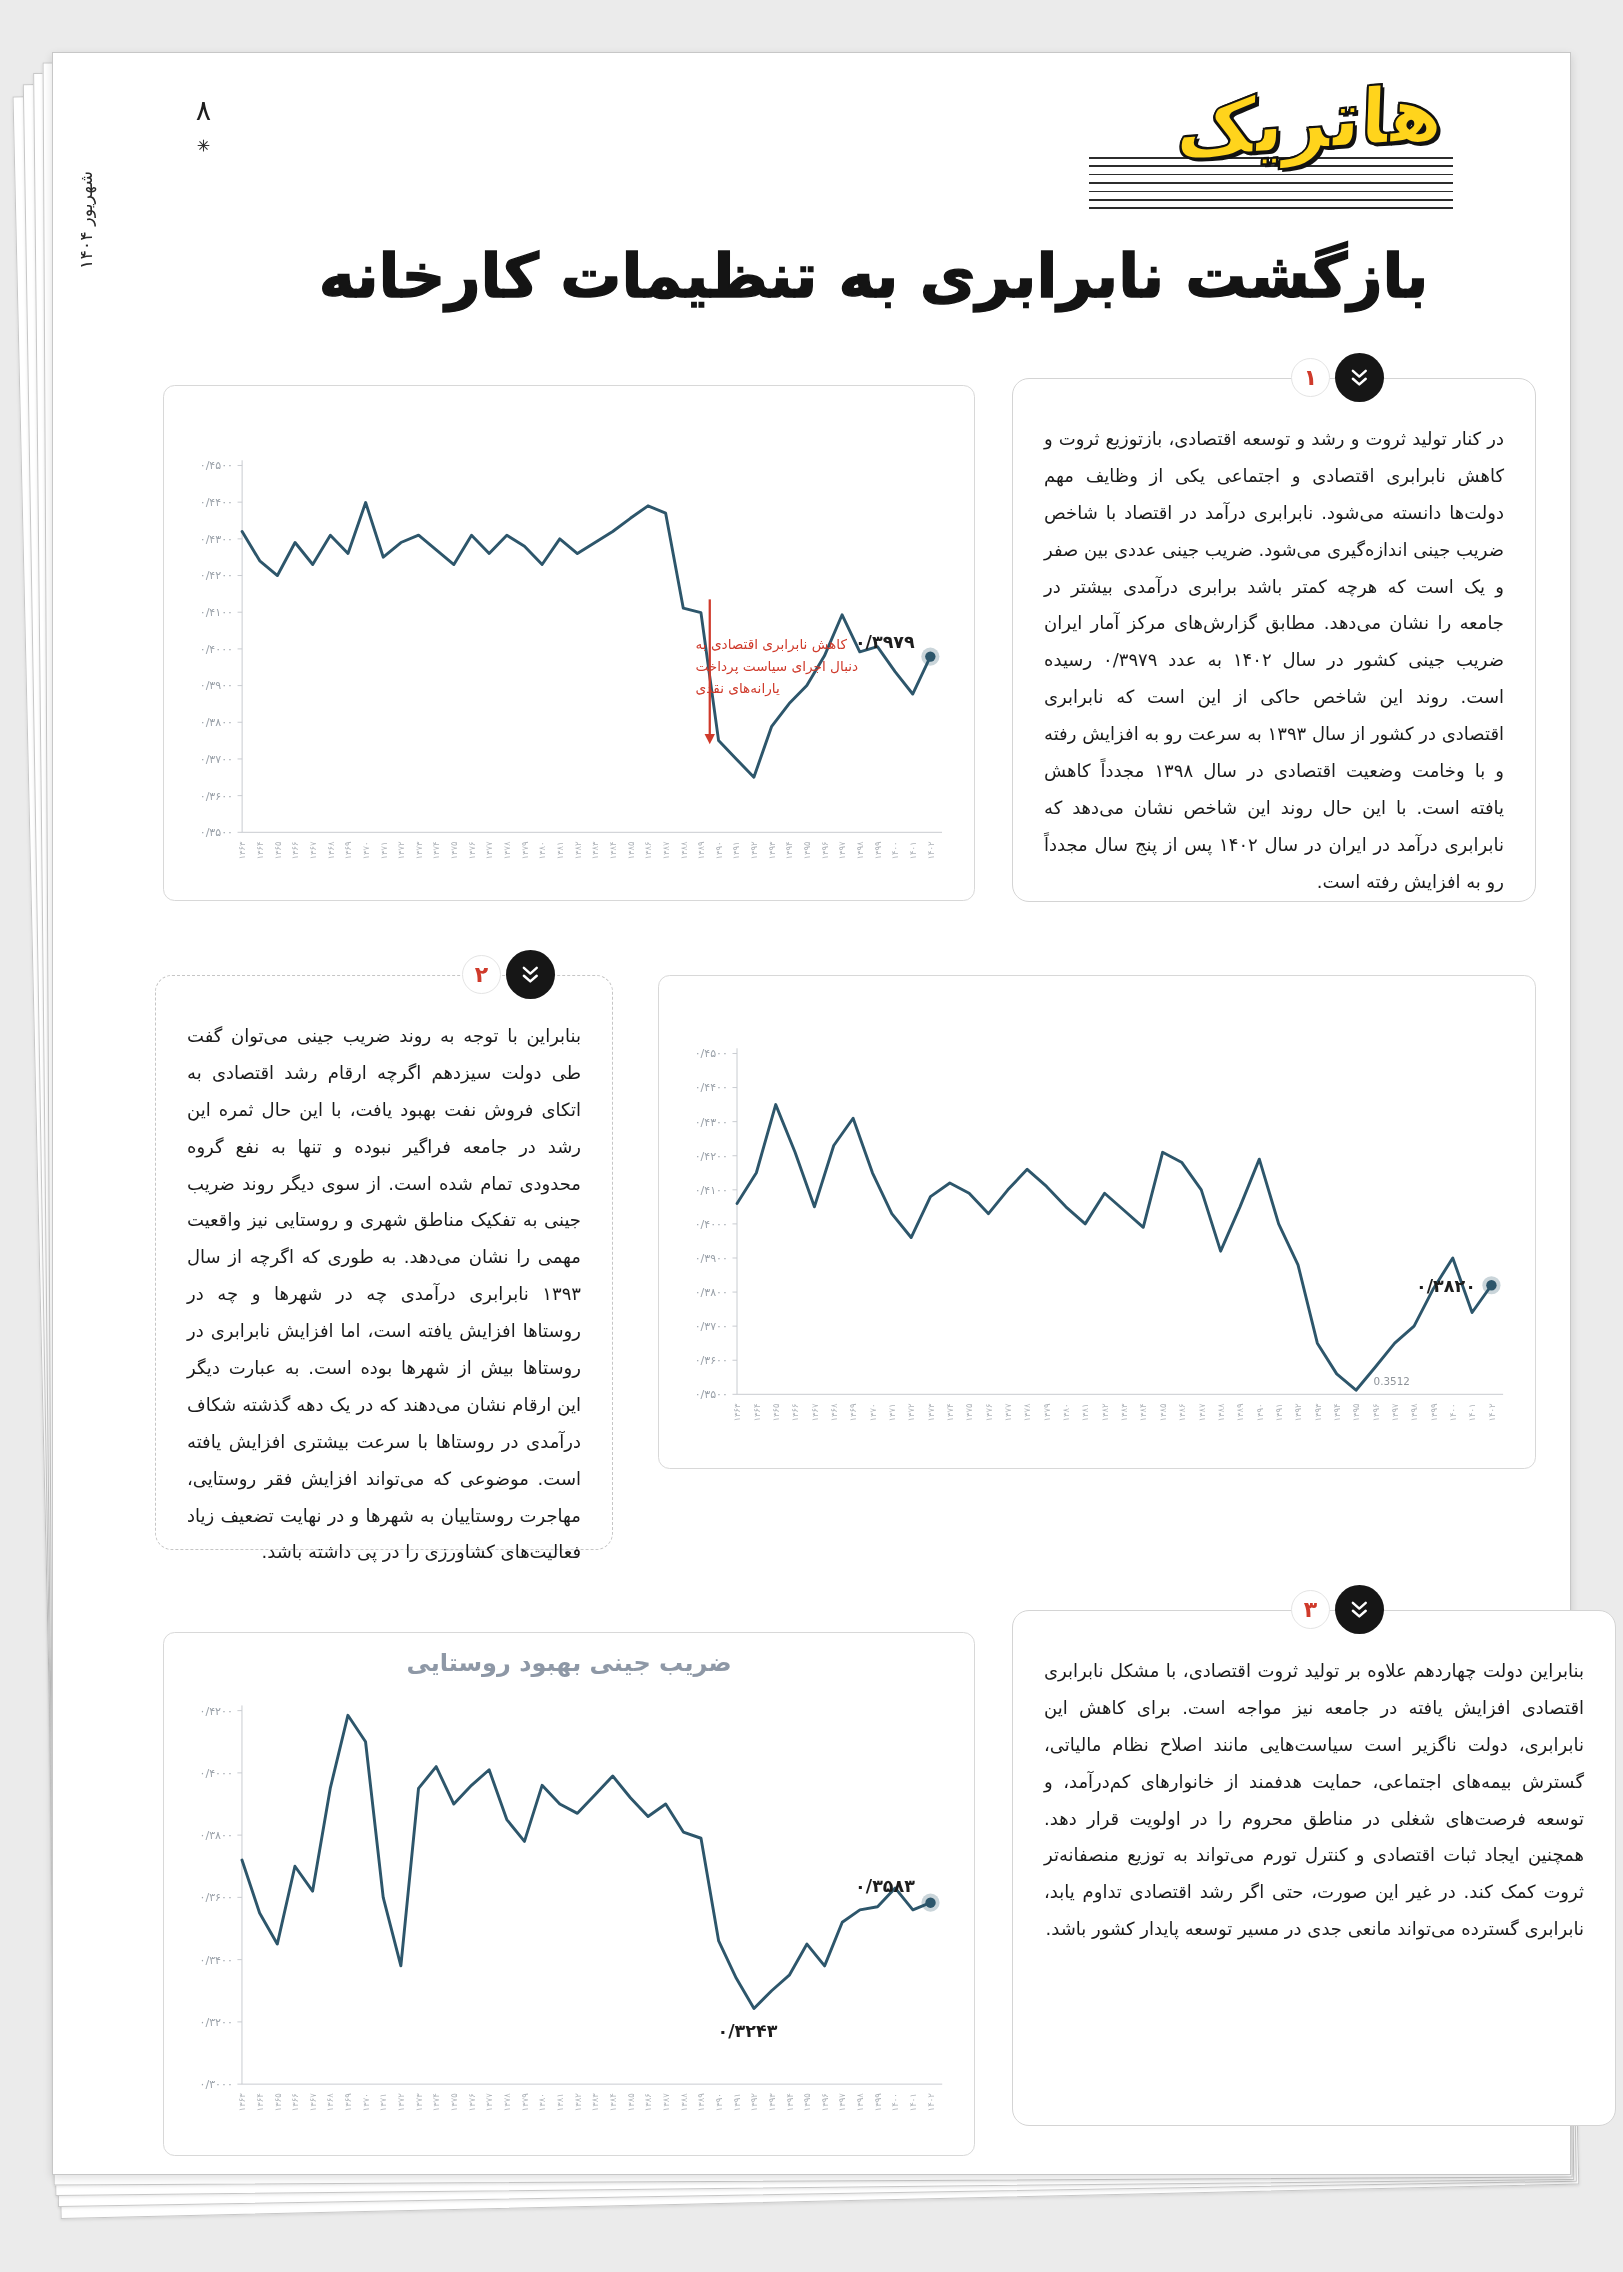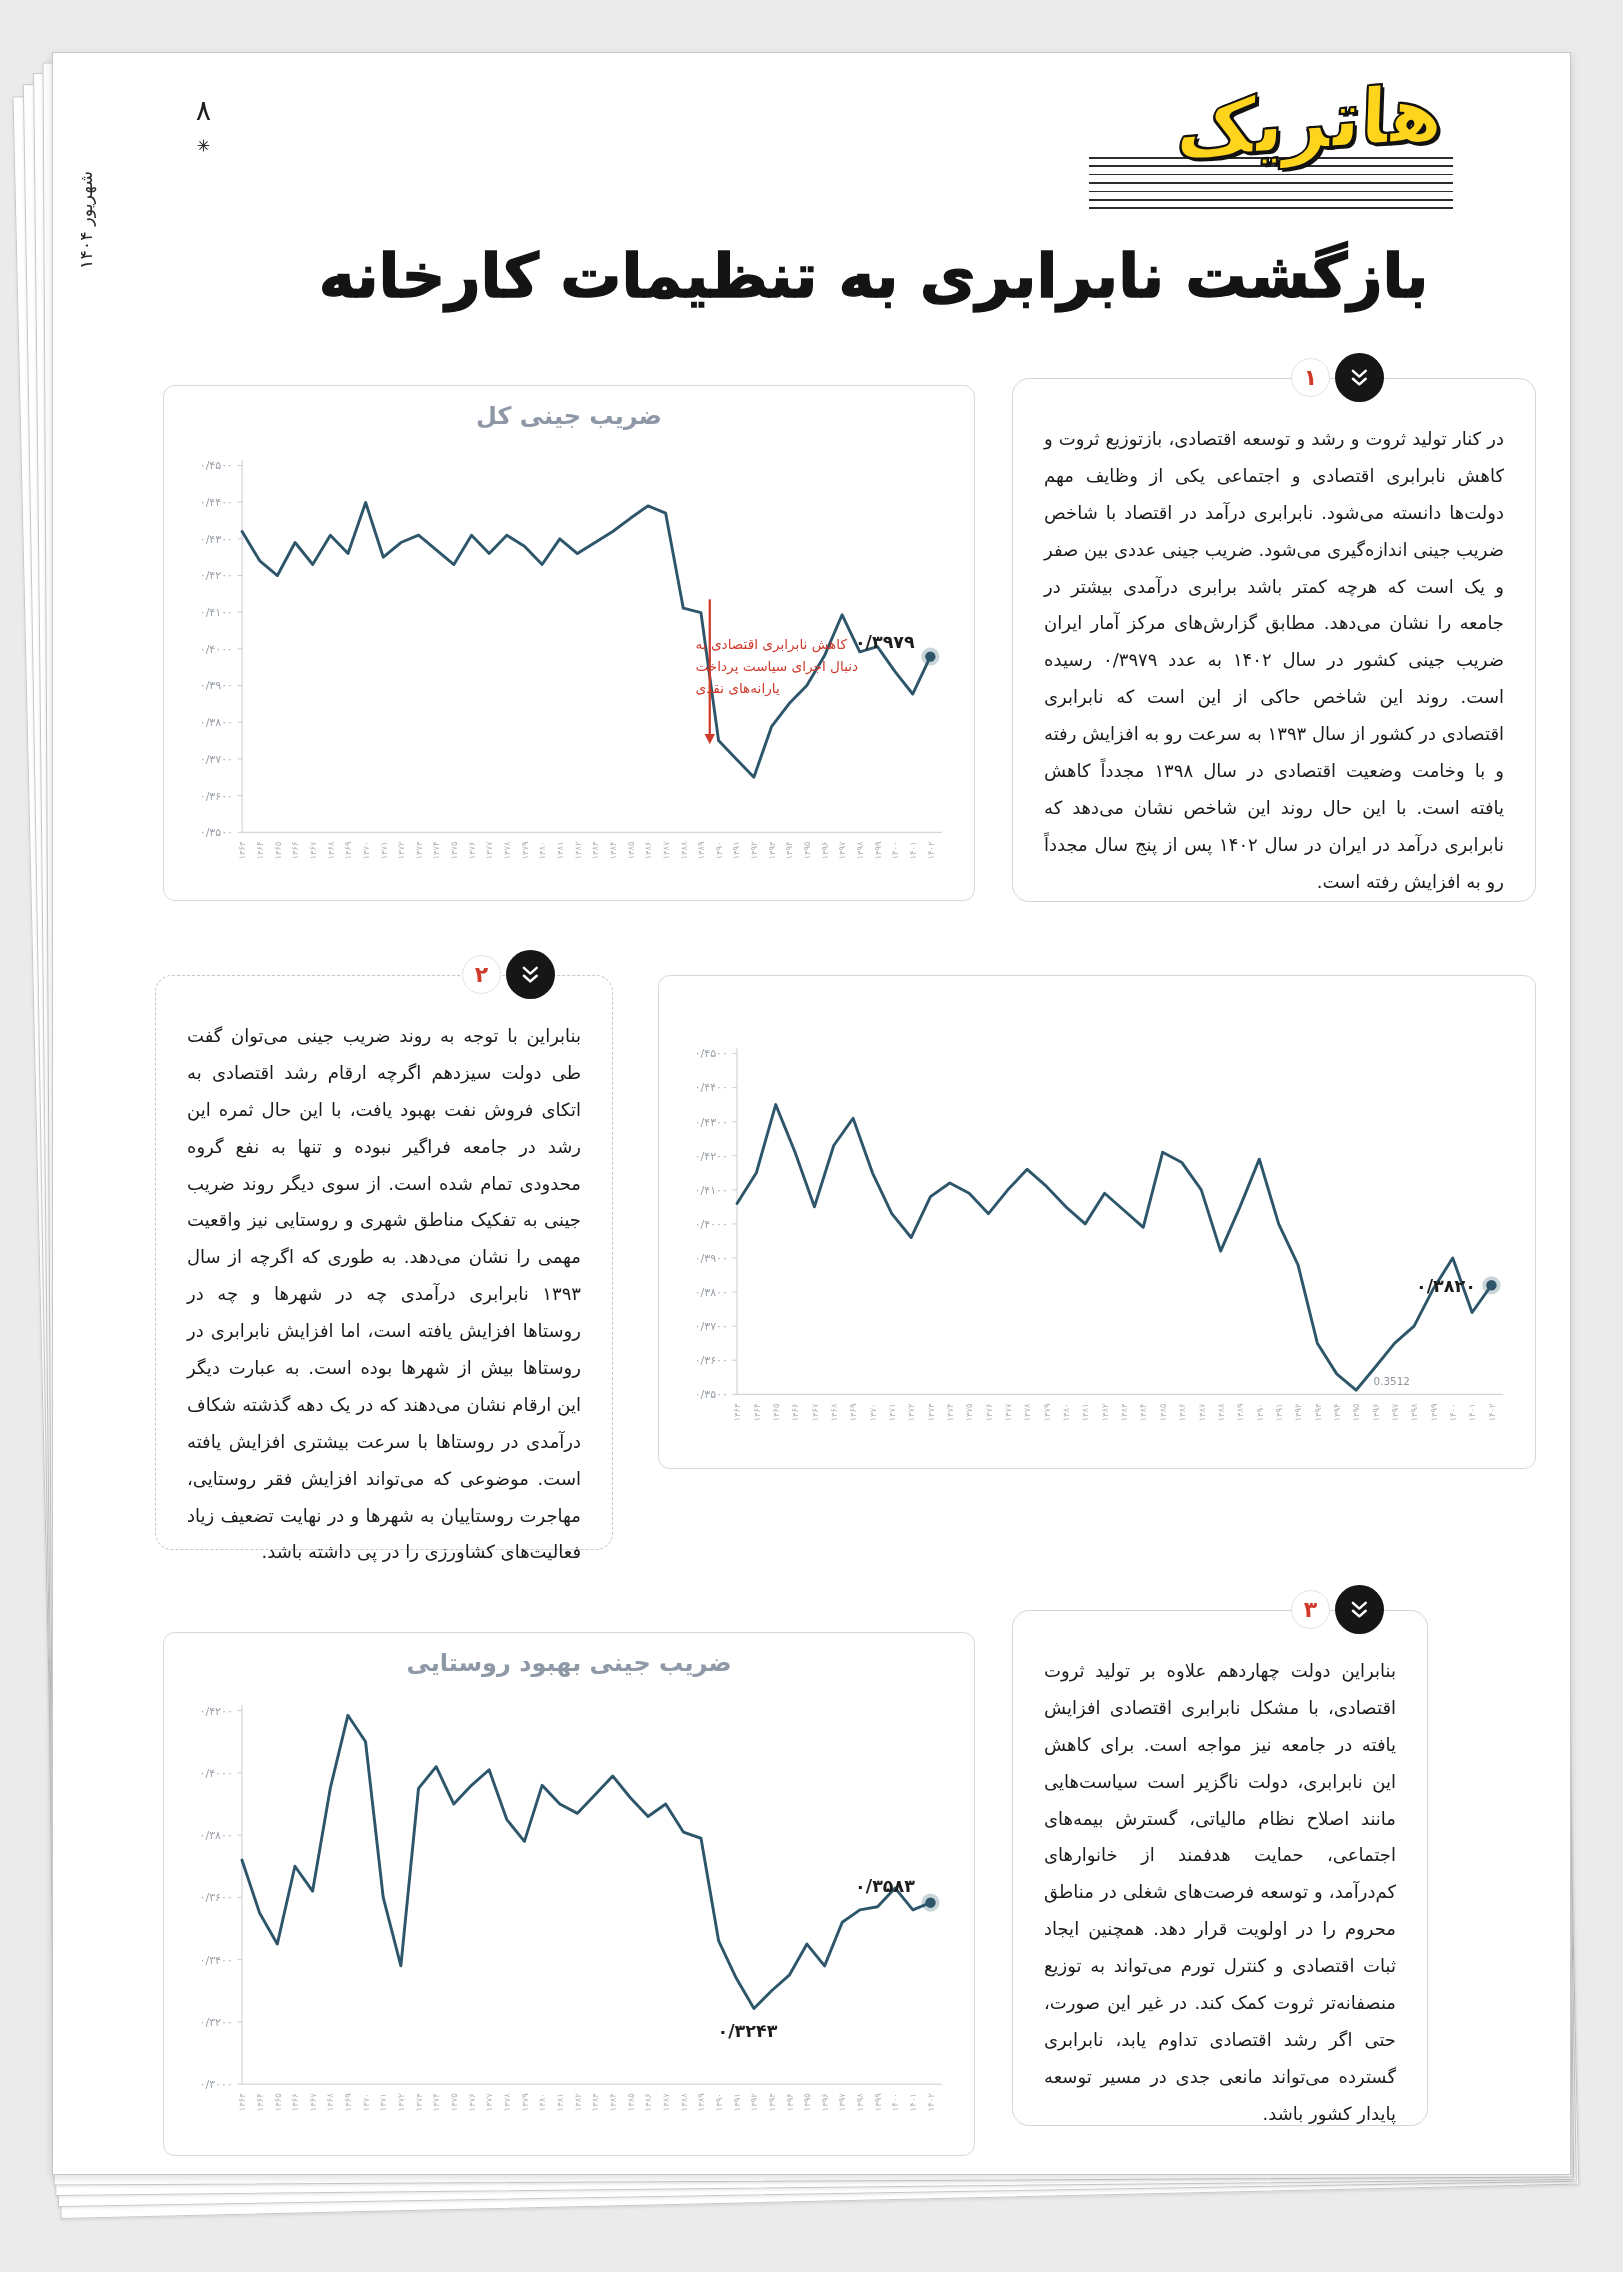--- a/index.html
+++ b/index.html
@@ -112,21 +112,20 @@
         <line x1="5" y1="5" x2="19" y2="19"></line>
           <line x1="19" y1="5" x2="5" y2="19"></line>
       </g>
     </svg>
   </div>
   <div class="issue-date">شهریور ۱۴۰۴</div>
 
   <h1 class="headline">بازگشت نابرابری به تنظیمات کارخانه</h1>
 
   <section class="chart-card" style="left:110px;top:332px;width:812px;height:516px">
-    <div class="chart-title">ضریب جینی کل</div>
     <div class="chart-host" style="left:13px;top:60px;width:786px;height:448px">
         <svg viewBox="0 0 1210 690">
           <line x1="100" y1="22" x2="100" y2="595" stroke="#c7cbd0" stroke-width="1.5"></line>
           <line x1="100" y1="595" x2="1178" y2="595" stroke="#c7cbd0" stroke-width="1.5"></line>
           <line x1="93" y1="30" x2="100" y2="30" stroke="#c7cbd0" stroke-width="1.5"></line>
           <text x="86" y="36" text-anchor="end" class="ytick">۰/۴۵۰۰</text>
           <line x1="93" y1="86.50000000000003" x2="100" y2="86.50000000000003" stroke="#c7cbd0" stroke-width="1.5"></line>
           <text x="86" y="92.50000000000003" text-anchor="end" class="ytick">۰/۴۴۰۰</text>
           <line x1="93" y1="143.00000000000006" x2="100" y2="143.00000000000006" stroke="#c7cbd0" stroke-width="1.5"></line>
           <text x="86" y="149.00000000000006" text-anchor="end" class="ytick">۰/۴۳۰۰</text>
@@ -372,18 +371,18 @@
 
   <div class="badge" style="left:1238px;top:1532px">
     <div class="badge-num">۳</div>
     <div class="badge-ico">
       <svg viewBox="0 0 40 40">
           <polyline points="11,11 20,19 29,11"></polyline>
           <polyline points="11,22 20,30 29,22"></polyline>
         </svg>
     </div>
   </div>
-  <section class="tbox" style="left:959px;top:1557px;width:416px;height:516px">
+  <section class="tbox" style="left:959px;top:1557px;width:604px;height:516px">
     <p>بنابراین دولت چهاردهم علاوه بر تولید ثروت اقتصادی، با مشکل نابرابری اقتصادی افزایش یافته در جامعه نیز مواجه است. برای کاهش این نابرابری، دولت ناگزیر است سیاست‌هایی مانند اصلاح نظام مالیاتی، گسترش بیمه‌های اجتماعی، حمایت هدفمند از خانوارهای کم‌درآمد، و توسعه فرصت‌های شغلی در مناطق محروم را در اولویت قرار دهد. همچنین ایجاد ثبات اقتصادی و کنترل تورم می‌تواند به توزیع منصفانه‌تر ثروت کمک کند. در غیر این صورت، حتی اگر رشد اقتصادی تداوم یابد، نابرابری گسترده می‌تواند مانعی جدی در مسیر توسعه پایدار کشور باشد.</p>
   </section>
 
 </main>
 
 
 </body></html>

